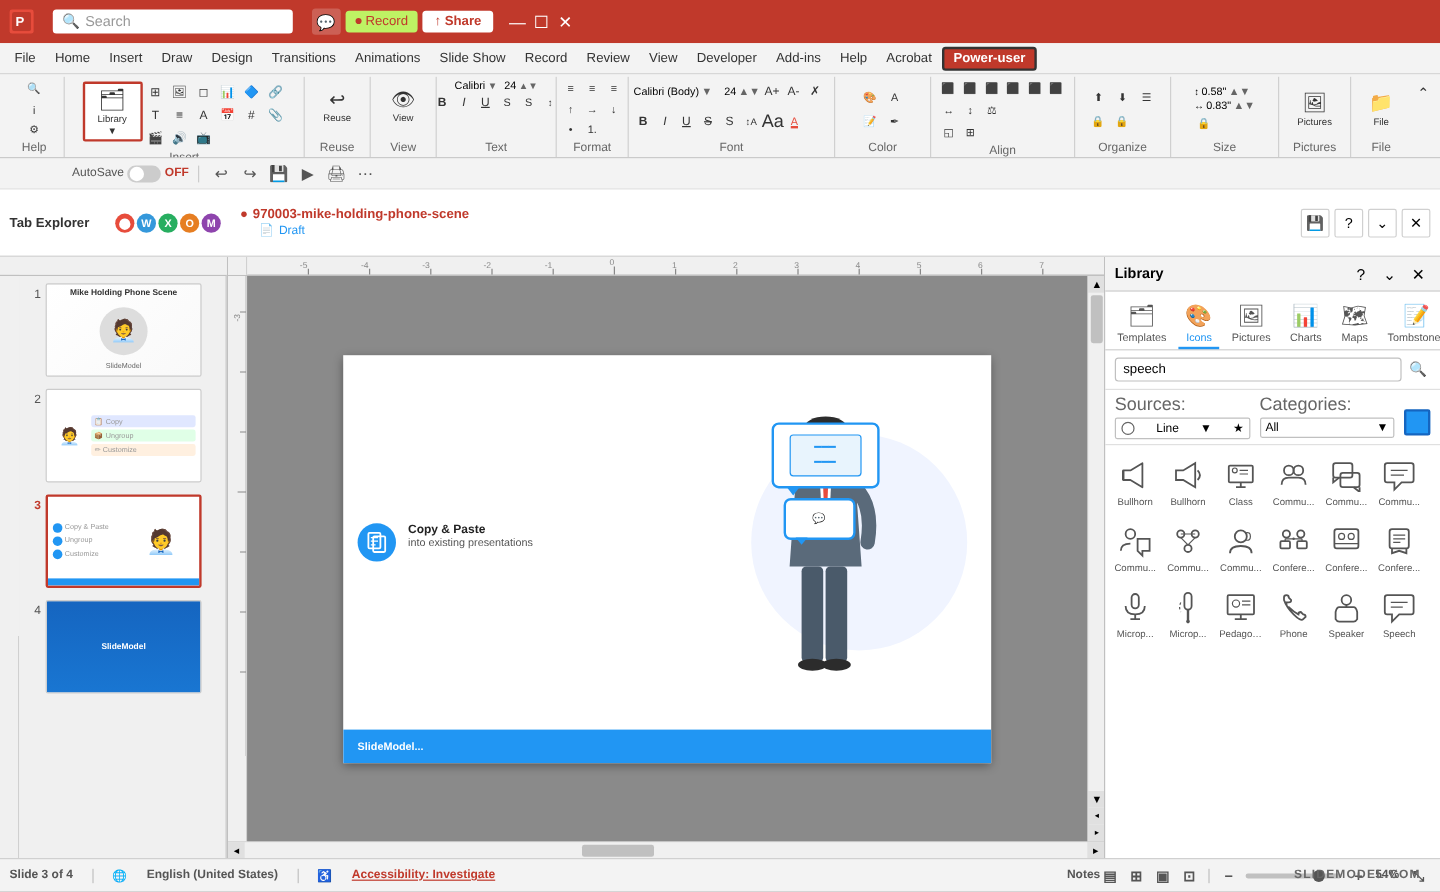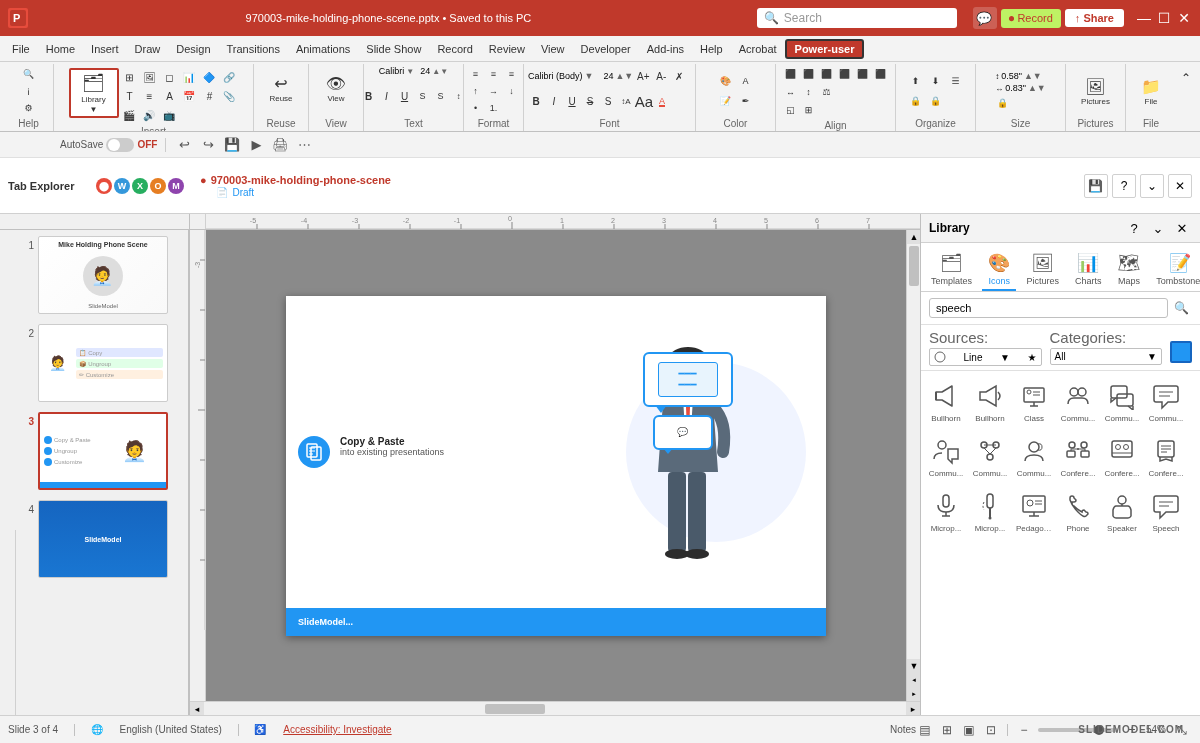--- a/index.html
+++ b/index.html
@@ -335,20 +335,21 @@
     .status-bar {
       background: #f3f3f3;
       height: 28px;
       display: flex;
       align-items: center;
       padding: 0 8px;
       border-top: 1px solid #d0d0d0;
       gap: 16px;
       font-size: 10px;
       color: #555;
+      font-weight: bold;
     }
     .status-bar-right { margin-left: auto; display: flex; align-items: center; gap: 6px; }
     .zoom-control { display: flex; align-items: center; gap: 4px; }
     .zoom-slider { width: 80px; height: 4px; background: #c0c0c0; border-radius: 2px; position: relative; }
     .zoom-slider-thumb { width: 10px; height: 10px; background: #555; border-radius: 50%; position: absolute; top: -3px; left: 70%; }
     .view-btns { display: flex; gap: 2px; }
     .view-btn { width: 20px; height: 20px; display: flex; align-items: center; justify-content: center; cursor: pointer; border-radius: 2px; font-size: 12px; color: #555; }
 
     .canvas-wrapper {
       display: flex;
@@ -377,21 +378,20 @@
 </head>
 <body>
 
 <div class="title-bar">
   <div class="title-bar-logo">
     <svg width="16" height="16" viewBox="0 0 16 16">
         <rect width="16" height="16" rx="2" fill="#c0392b"></rect>
         <text x="3" y="12" font-size="11" fill="white" font-weight="bold">P</text>
       </svg>
   </div>
-  <div class="title-bar-filename" style="font-size:11px; color:white;">970003-mike-holding-phone-scene.pptx • Saved to this PC</div>
   <div class="title-bar-search" style="margin: 0 8px;">
     <span style="color:#999;">🔍</span>
     <span style="color:#999;font-size:12px;">Search</span>
   </div>
   <div class="title-bar-right">
     <div class="comment-btn">💬</div>
     <button class="record-btn">⏺ Record</button>
     <button class="share-btn">↑ Share</button>
     <div class="title-bar-controls">
       <span>—</span>
@@ -485,21 +485,21 @@
     <div class="ribbon-group-content" style="flex-direction:column;">
       <div class="ribbon-btn" style="width:44px;height:44px;font-size:9px;">
         <div style="font-size:16px;">👁</div>
         <div style="font-size:8px;">View</div>
       </div>
     </div>
     <div class="ribbon-group-label">View</div>
   </div>
 
   <div class="ribbon-group" style="width:100px;">
-    <div class="ribbon-group-content" style="flex-direction:column; gap:12px; width:100%;">
+    <div class="ribbon-group-content" style="flex-direction:column; gap:1px; width:100%;">
       <div style="display:flex; gap:2px; font-size:9px; align-items:center;">
         <span style="font-size:9px;">Calibri</span>
         <span style="font-size:8px; color:#666;">▼</span>
         <span style="font-size:9px; margin-left:4px;">24</span>
         <span style="font-size:8px; color:#666;">▲▼</span>
       </div>
       <div style="display:flex; gap:2px;">
         <div class="ribbon-btn" style="width:16px;height:16px;font-weight:bold;font-size:10px;">B</div>
         <div class="ribbon-btn" style="width:16px;height:16px;font-style:italic;font-size:10px;">I</div>
         <div class="ribbon-btn" style="width:16px;height:16px;text-decoration:underline;font-size:10px;">U</div>

